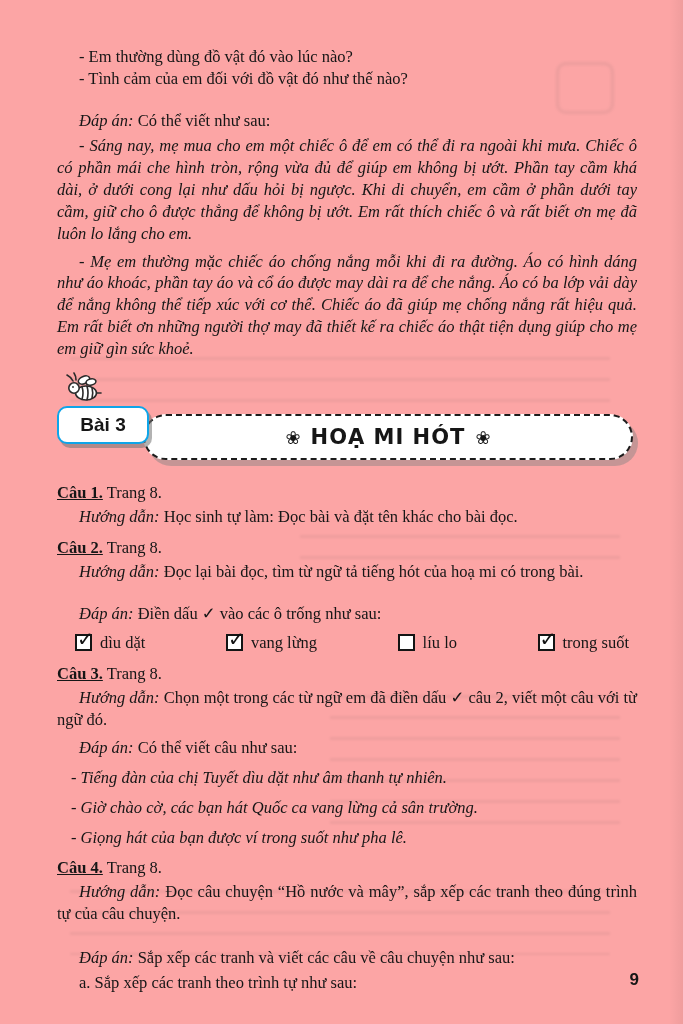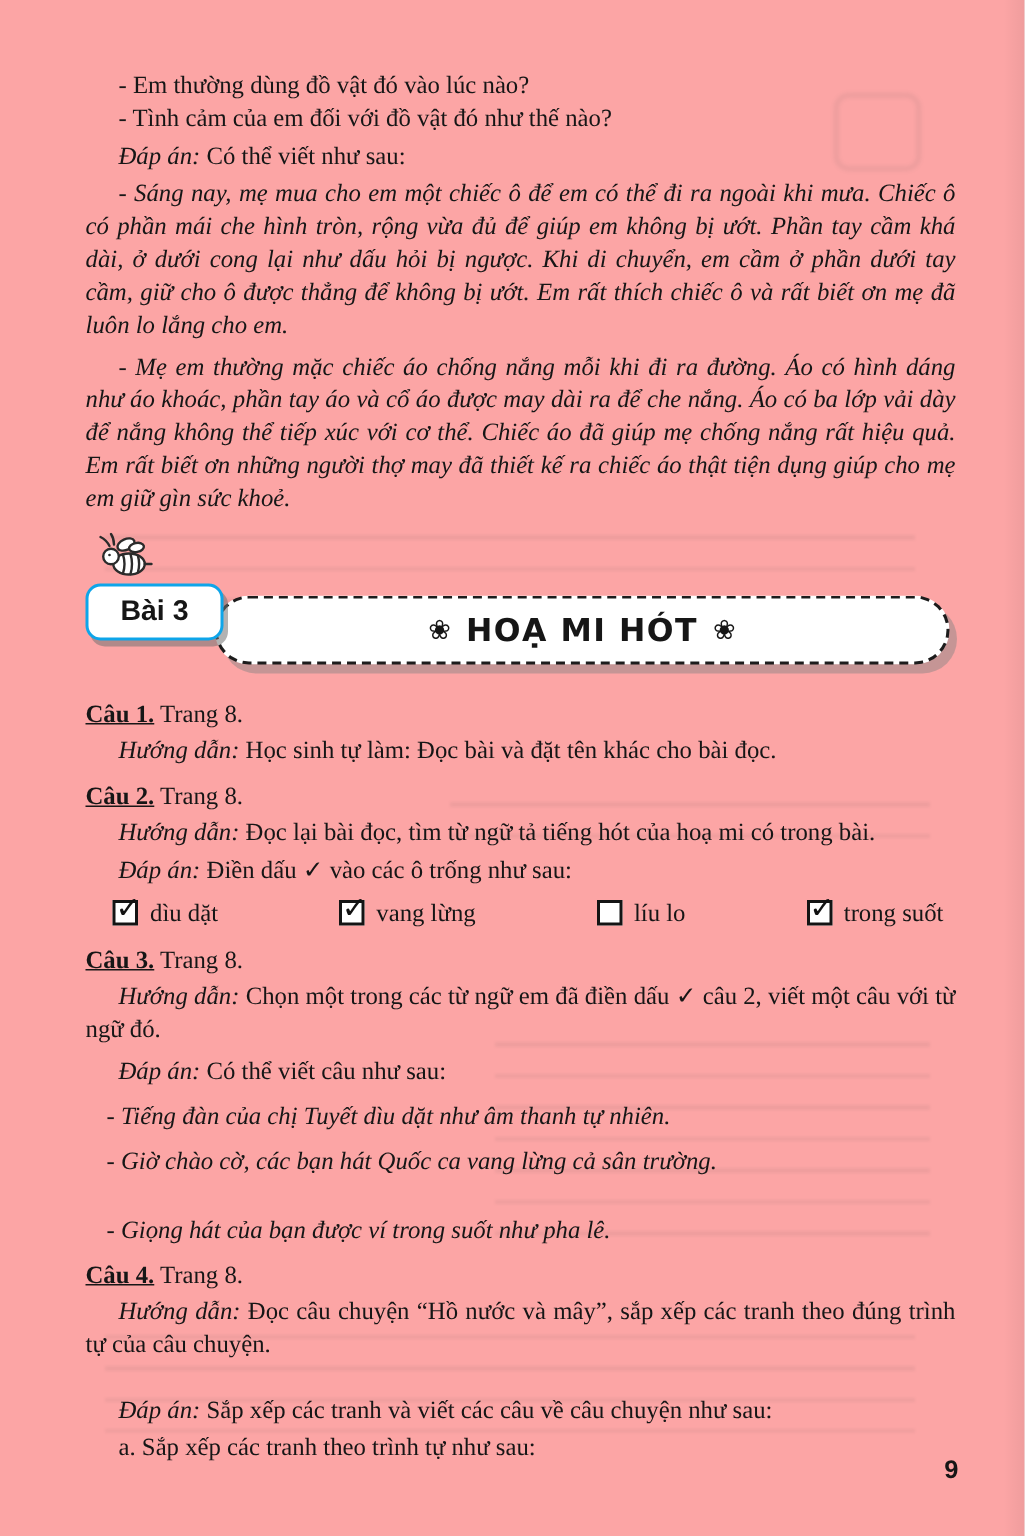--- a/index.html
+++ b/index.html
@@ -10,21 +10,21 @@
     font-family:"Liberation Serif","DejaVu Serif","DejaVu Sans",serif;
   }
   .content { position:absolute; left:57px; top:46px; width:580px; z-index:2; }
   .content p { font-size:16.5px; line-height:1.33; }
   .indent { text-indent:22px; }
   .just { text-align:justify; }
   .lbl { font-style:italic; }
   .qnum { font-weight:bold;text-decoration:underline; }
   .sample { font-style:italic; text-align:justify; text-indent:22px; margin:3px 0 6px 0; }
   .qline { }
-  .ansline { text-indent:22px; margin-top:3px; }
+  .ansline { text-indent:22px; margin-top:20px; }
   .heading { margin-top:9px; }
   .guide { text-indent:22px; margin-top:2px; }
   .subitem { text-indent:22px; margin-top:3px; }
 
   
   .lesson-header { position:relative; height:96px; margin:16px 0 10px 0; }
   .bee { position:absolute; left:6px; top:-4px; z-index:3; }
   .badge {
     position:absolute; left:0; top:30px; width:92px; height:38px; z-index:2;
     background:#fff; border:2px solid #0ea5e9; border-radius:10px;
@@ -147,21 +147,21 @@
         </div>
       </div>
     </div>
 
     <div>
       <p class="heading"><span class="qnum">Câu 3.</span> <span>Trang 8.</span></p>
       <p class="guide just"><span class="lbl">Hướng dẫn:</span> <span>Chọn một trong các từ ngữ em đã điền dấu ✓ câu 2, viết một câu với từ ngữ đó.</span></p>
       <p class="ansline" style="margin-top:6px;"><span class="lbl">Đáp án:</span> <span>Có thể viết câu như sau:</span></p>
       <p class="lbl" style="margin:8px 0 6px 14px;">- Tiếng đàn của chị Tuyết dìu dặt như âm thanh tự nhiên.</p>
       <p class="lbl" style="margin:8px 0 0 14px;">- Giờ chào cờ, các bạn hát Quốc ca vang lừng cả sân trường.</p>
-      <p class="lbl" style="margin:24px 0 0 14px;">- Giọng hát của bạn được ví trong suốt như pha lê.</p>
+      <p class="lbl" style="margin:8px 0 0 14px;">- Giọng hát của bạn được ví trong suốt như pha lê.</p>
     </div>
 
     <div>
       <p class="heading"><span class="qnum">Câu 4.</span> <span>Trang 8.</span></p>
       <p class="guide just"><span class="lbl">Hướng dẫn:</span> <span>Đọc câu chuyện “Hồ nước và mây”, sắp xếp các tranh theo đúng trình tự của câu chuyện.</span></p>
       <p class="ansline" style="margin-top:22px;"><span class="lbl">Đáp án:</span> <span>Sắp xếp các tranh và viết các câu về câu chuyện như sau:</span></p>
       <p class="subitem">a. Sắp xếp các tranh theo trình tự như sau:</p>
     </div>
 
   </div>

